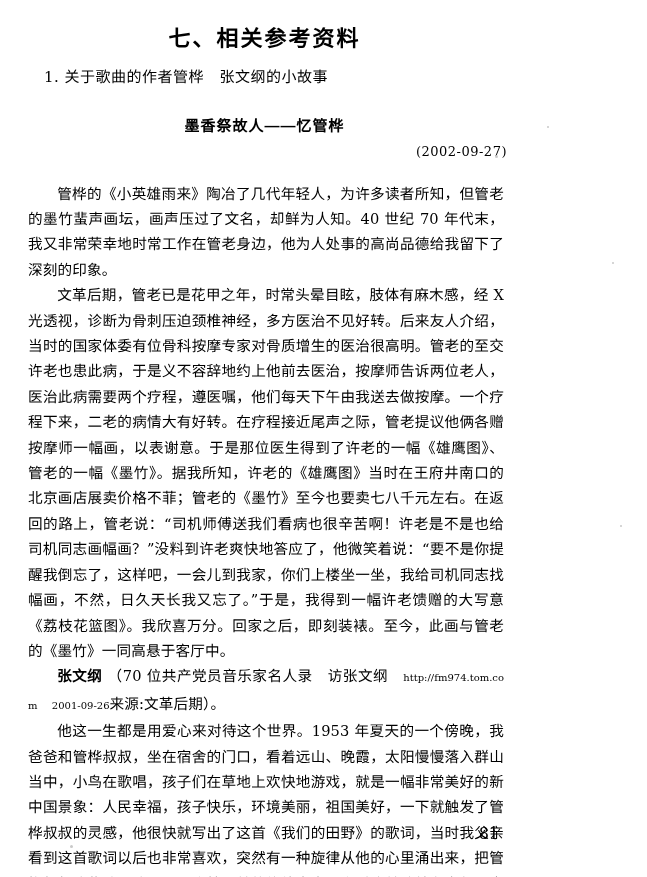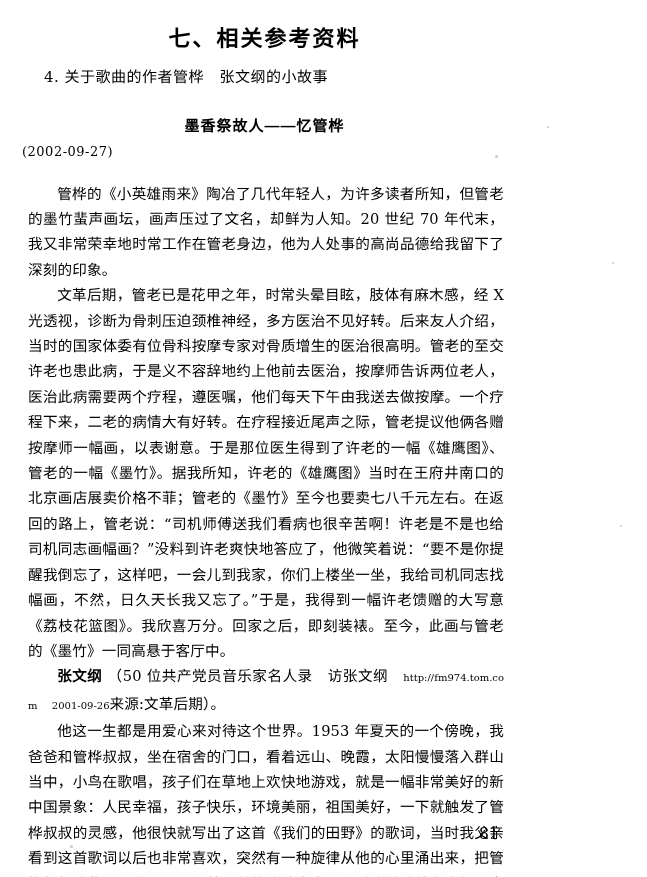--- a/index.html
+++ b/index.html
@@ -56,21 +56,21 @@
   
   .article-title {
     text-align: center;
     font-size: 15px;
     font-weight: 700;
     letter-spacing: 1px;
     margin: 28px 0 0 0;
     font-family: Liberation Sans, sans-serif;
   }
   .article-date {
-    text-align: left;
+    text-align: right;
     font-size: 13px;
     margin: 9px 0 0 0;
     letter-spacing: 0.5px;
     font-family: "DejaVu Serif", "Liberation Serif", serif;
   }
 
   
   .body-block {
     margin-top: 22px;
     padding: 0 3px 0 6px;
@@ -119,33 +119,33 @@
 
   <span class="speck" style="left:495px; top:155px; width:3px; height:3px;"></span>
   <span class="speck" style="left:547px; top:126px; width:2px; height:2px;"></span>
   <span class="speck" style="left:612px; top:262px; width:2px; height:2px;"></span>
   <span class="speck" style="left:620px; top:525px; width:2px; height:2px;"></span>
   <span class="speck" style="left:70px; top:845px; width:3px; height:3px;"></span>
 
   <h1 class="doc-title">七、相关参考资料</h1>
 
 
-  <div class="item-line">4. 关于歌曲的作者管桦　张文纲的小故事</div>
+  <div class="item-line">1. 关于歌曲的作者管桦　张文纲的小故事</div>
 
   <div class="article-title">墨香祭故人——忆管桦</div>
 
   <div class="article-date">(2002-09-27)</div>
 
   <div class="body-block">
 
-    <p class="para">管桦的《小英雄雨来》陶冶了几代年轻人，为许多读者所知，但管老的墨竹蜚声画坛，画声压过了文名，却鲜为人知。20 世纪 70 年代末，我又非常荣幸地时常工作在管老身边，他为人处事的高尚品德给我留下了深刻的印象。</p>
+    <p class="para">管桦的《小英雄雨来》陶冶了几代年轻人，为许多读者所知，但管老的墨竹蜚声画坛，画声压过了文名，却鲜为人知。40 世纪 70 年代末，我又非常荣幸地时常工作在管老身边，他为人处事的高尚品德给我留下了深刻的印象。</p>
 
     <p class="para">文革后期，管老已是花甲之年，时常头晕目眩，肢体有麻木感，经 X 光透视，诊断为骨刺压迫颈椎神经，多方医治不见好转。后来友人介绍，当时的国家体委有位骨科按摩专家对骨质增生的医治很高明。管老的至交许老也患此病，于是义不容辞地约上他前去医治，按摩师告诉两位老人，医治此病需要两个疗程，遵医嘱，他们每天下午由我送去做按摩。一个疗程下来，二老的病情大有好转。在疗程接近尾声之际，管老提议他俩各赠按摩师一幅画，以表谢意。于是那位医生得到了许老的一幅《雄鹰图》、管老的一幅《墨竹》。据我所知，许老的《雄鹰图》当时在王府井南口的北京画店展卖价格不菲；管老的《墨竹》至今也要卖七八千元左右。在返回的路上，管老说：“司机师傅送我们看病也很辛苦啊！许老是不是也给司机同志画幅画？”没料到许老爽快地答应了，他微笑着说：“要不是你提醒我倒忘了，这样吧，一会儿到我家，你们上楼坐一坐，我给司机同志找幅画，不然，日久天长我又忘了。”于是，我得到一幅许老馈赠的大写意《荔枝花篮图》。我欣喜万分。回家之后，即刻装裱。至今，此画与管老的《墨竹》一同高悬于客厅中。</p>
 
-    <p class="para"><span class="attrib-name">张文纲</span>&nbsp;<span>（50 位共产党员音乐家名人录　访张文纲　</span><span class="url">http://fm974.tom.com</span>&nbsp;&nbsp;&nbsp;<span class="url">2001-09-26</span><span>来源:文革后期）。</span></p>
+    <p class="para"><span class="attrib-name">张文纲</span>&nbsp;<span>（70 位共产党员音乐家名人录　访张文纲　</span><span class="url">http://fm974.tom.com</span>&nbsp;&nbsp;&nbsp;<span class="url">2001-09-26</span><span>来源:文革后期）。</span></p>
 
     <p class="para">他这一生都是用爱心来对待这个世界。1953 年夏天的一个傍晚，我爸爸和管桦叔叔，坐在宿舍的门口，看着远山、晚霞，太阳慢慢落入群山当中，小鸟在歌唱，孩子们在草地上欢快地游戏，就是一幅非常美好的新中国景象：人民幸福，孩子快乐，环境美丽，祖国美好，一下就触发了管桦叔叔的灵感，他很快就写出了这首《我们的田野》的歌词，当时我父亲看到这首歌词以后也非常喜欢，突然有一种旋律从他的心里涌出来，把管桦叔叔这些歌词溶入了一个特别美的旋律当中，之后这首歌就在少年儿童中迅速的传唱。关于这首歌还有一个故事，那时在文化大革命中很多的知识青年上山下乡，有一个青年姓潘，在东北的北大荒插队，他后来从北大荒考上了电影学院，他的毕业作品就是《我们的田野》，写的是北大荒的生活，他把这首歌曲的曲名当作电影的片名，文纲听到这个也特别感动，他在一本儿童歌曲集中写</p>
 
   </div>
 
   <div class="page-number">81</div>
 
 </div>
 
 </body></html>

